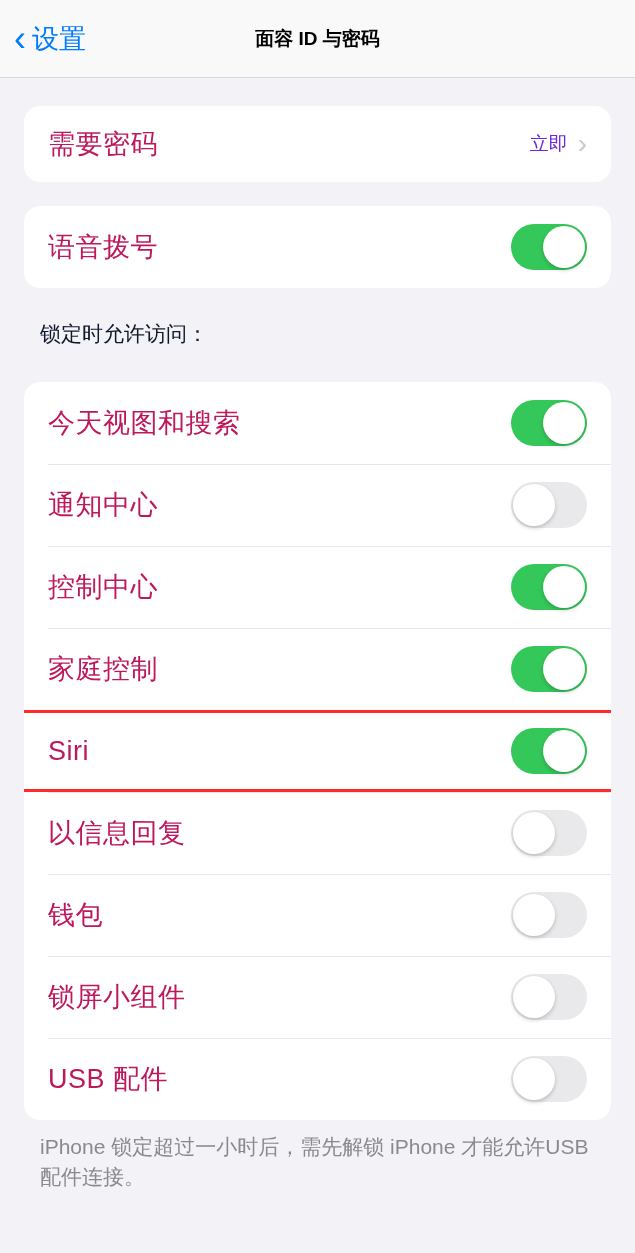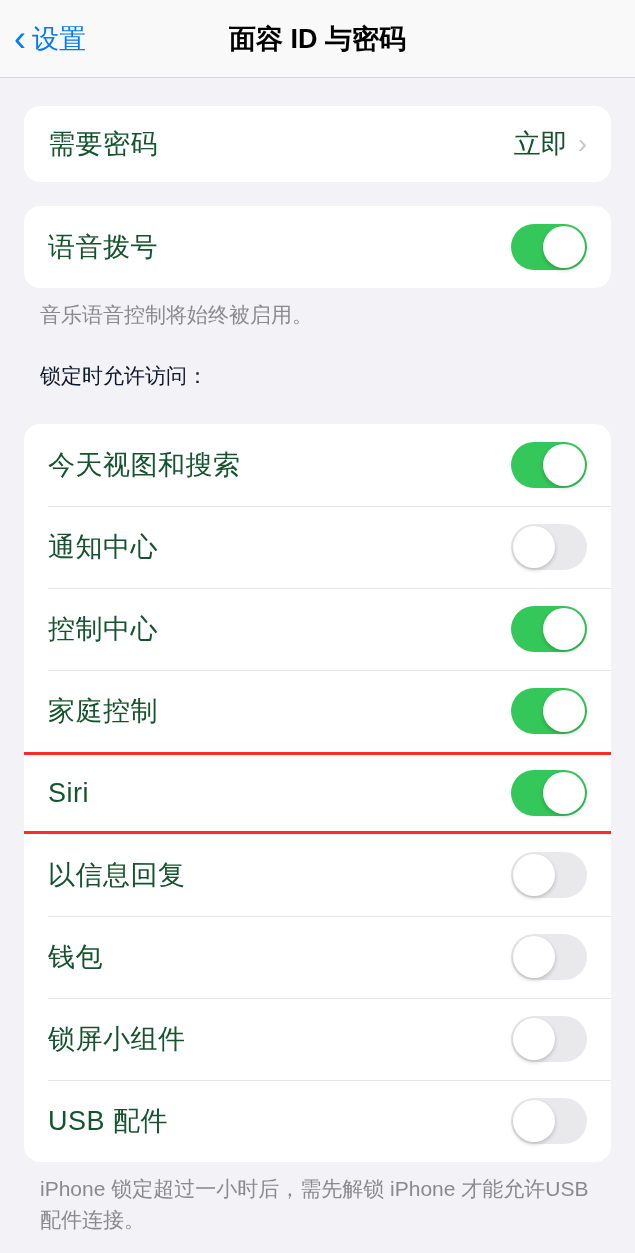--- a/index.html
+++ b/index.html
@@ -33,21 +33,21 @@
     }
     .back-chevron {
       font-size: 36px;
       font-weight: 400;
       line-height: 1;
     }
     .header-title {
       position: absolute;
       left: 50%;
       transform: translateX(-50%);
-      font-size: 27px;
+      font-size: 19px;
       font-weight: 600;
       color: #000;
     }
     .content {
       padding: 0;
     }
     .group {
       margin: 24px 24px 0 24px;
       background: #fff;
       border-radius: 16px;
@@ -68,31 +68,31 @@
       content: "";
       position: absolute;
       left: 24px;
       right: 0;
       top: 0;
       height: 1px;
       background: #e5e5ea;
     }
     .row-label {
       font-size: 27px;
-      color: #14532d;
+      color: #be185d;
       letter-spacing: 0.5px;
     }
     .row-right {
       display: flex;
       align-items: center;
       gap: 10px;
     }
     .value {
-      font-size: 27px;
-      color: #14532d;
+      font-size: 19px;
+      color: #6d28d9;
       margin-left: 8px;
     }
     .chevron {
       color: #c7c7cc;
       font-size: 28px;
     }
     .toggle {
       width: 76px;
       height: 46px;
       border-radius: 23px;
@@ -177,21 +177,20 @@
   </div>
 
   <div class="group highlight-box hl1">
     <div class="row">
       <span class="row-label">语音拨号</span>
       <div class="toggle on">
           <div class="knob"></div>
         </div>
     </div>
   </div>
-  <div class="footer-text">音乐语音控制将始终被启用。</div>
 
   <div class="section-header">锁定时允许访问：</div>
 
   <div class="group" id="lock-group">
       <div class="row">
         <span class="row-label">今天视图和搜索</span>
         <div class="toggle on">
           <div class="knob"></div>
         </div>
       </div>

